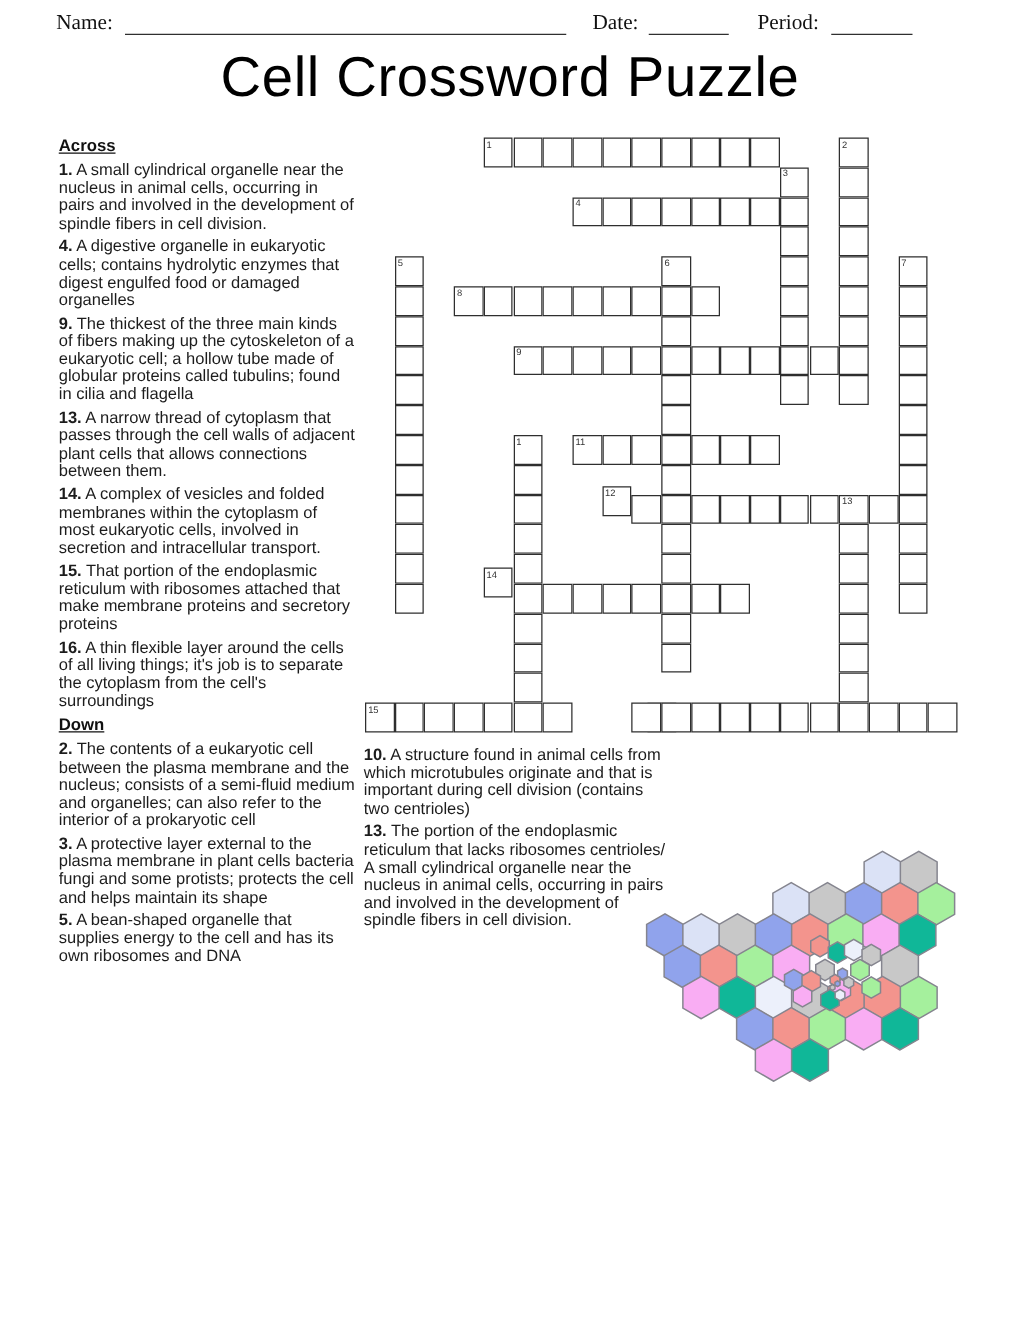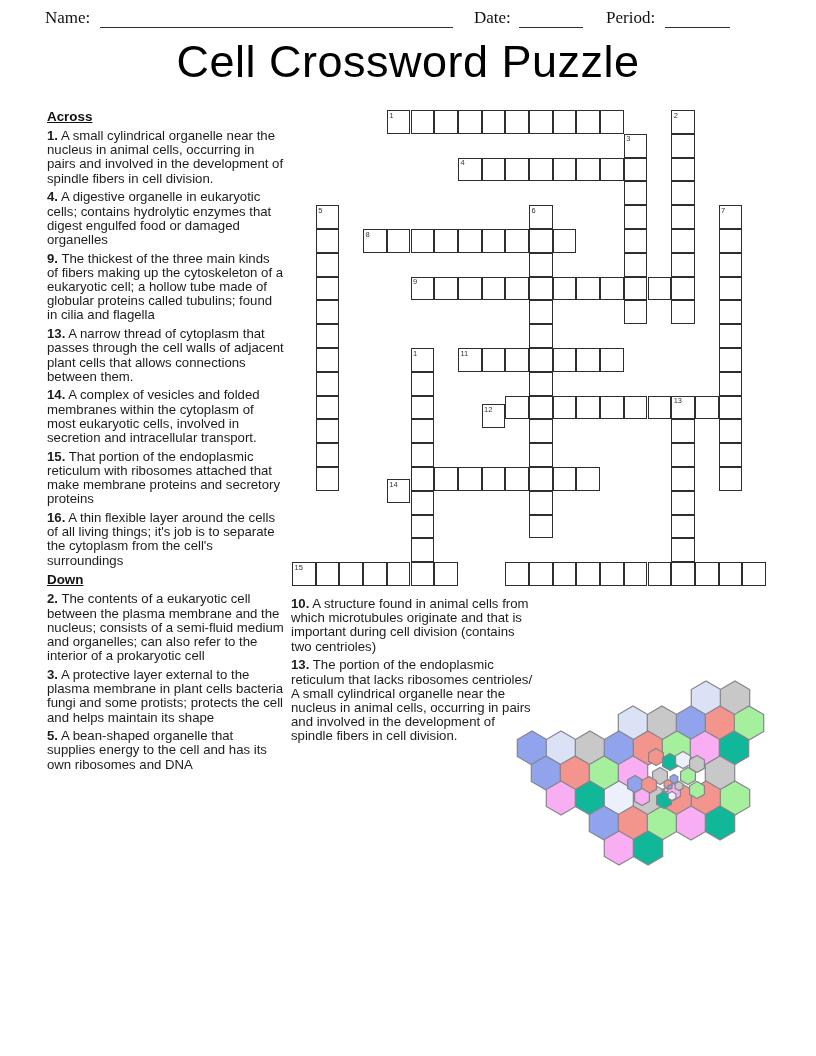--- a/index.html
+++ b/index.html
@@ -170,41 +170,41 @@
       <div class="cell" style="left: 118.5px; top: 428.4px;"></div>
       <div class="cell" style="left: 118.5px; top: 452.2px;"></div>
       <div class="cell" style="left: 165.9px; top: 238px;">
         <span class="cellnum">11</span>
       </div>
       <div class="cell" style="left: 189.6px; top: 238px;"></div>
       <div class="cell" style="left: 213.3px; top: 238px;"></div>
       <div class="cell" style="left: 260.7px; top: 238px;"></div>
       <div class="cell" style="left: 284.4px; top: 238px;"></div>
       <div class="cell" style="left: 308.1px; top: 238px;"></div>
-      <div class="cell" style="left: 189.6px; top: 294px;">
+      <div class="cell" style="left: 189.6px; top: 279px;">
         <span class="cellnum">12</span>
       </div>
       <div class="cell" style="left: 213.3px; top: 285.6px;"></div>
       <div class="cell" style="left: 260.7px; top: 285.6px;"></div>
       <div class="cell" style="left: 284.4px; top: 285.6px;"></div>
       <div class="cell" style="left: 308.1px; top: 285.6px;"></div>
       <div class="cell" style="left: 331.8px; top: 285.6px;"></div>
       <div class="cell" style="left: 355.5px; top: 285.6px;"></div>
       <div class="cell" style="left: 379.2px; top: 285.6px;">
         <span class="cellnum">13</span>
       </div>
       <div class="cell" style="left: 402.9px; top: 285.6px;"></div>
       <div class="cell" style="left: 379.2px; top: 309.4px;"></div>
       <div class="cell" style="left: 379.2px; top: 333.2px;"></div>
       <div class="cell" style="left: 379.2px; top: 357px;"></div>
       <div class="cell" style="left: 379.2px; top: 380.8px;"></div>
       <div class="cell" style="left: 379.2px; top: 404.6px;"></div>
       <div class="cell" style="left: 379.2px; top: 428.4px;"></div>
       <div class="cell" style="left: 379.2px; top: 452.2px;"></div>
-      <div class="cell" style="left: 94.8px; top: 369px;">
+      <div class="cell" style="left: 94.8px; top: 344px;">
         <span class="cellnum">14</span>
       </div>
       <div class="cell" style="left: 142.2px; top: 357px;"></div>
       <div class="cell" style="left: 165.9px; top: 357px;"></div>
       <div class="cell" style="left: 189.6px; top: 357px;"></div>
       <div class="cell" style="left: 213.3px; top: 357px;"></div>
       <div class="cell" style="left: 260.7px; top: 357px;"></div>
       <div class="cell" style="left: 284.4px; top: 357px;"></div>
       <div class="cell" style="left: 0px; top: 452.2px;">
         <span class="cellnum">15</span>

